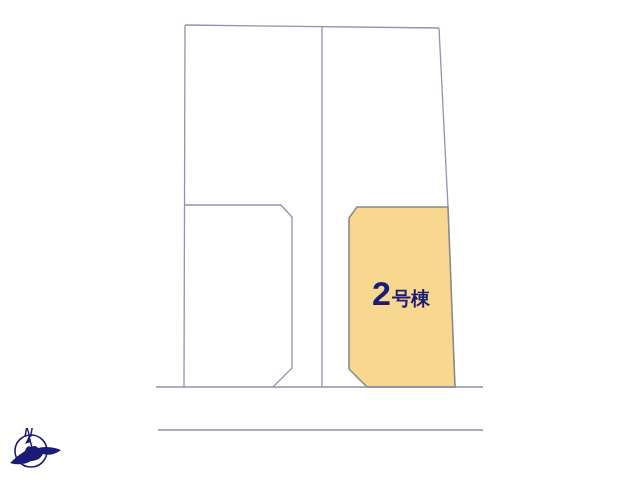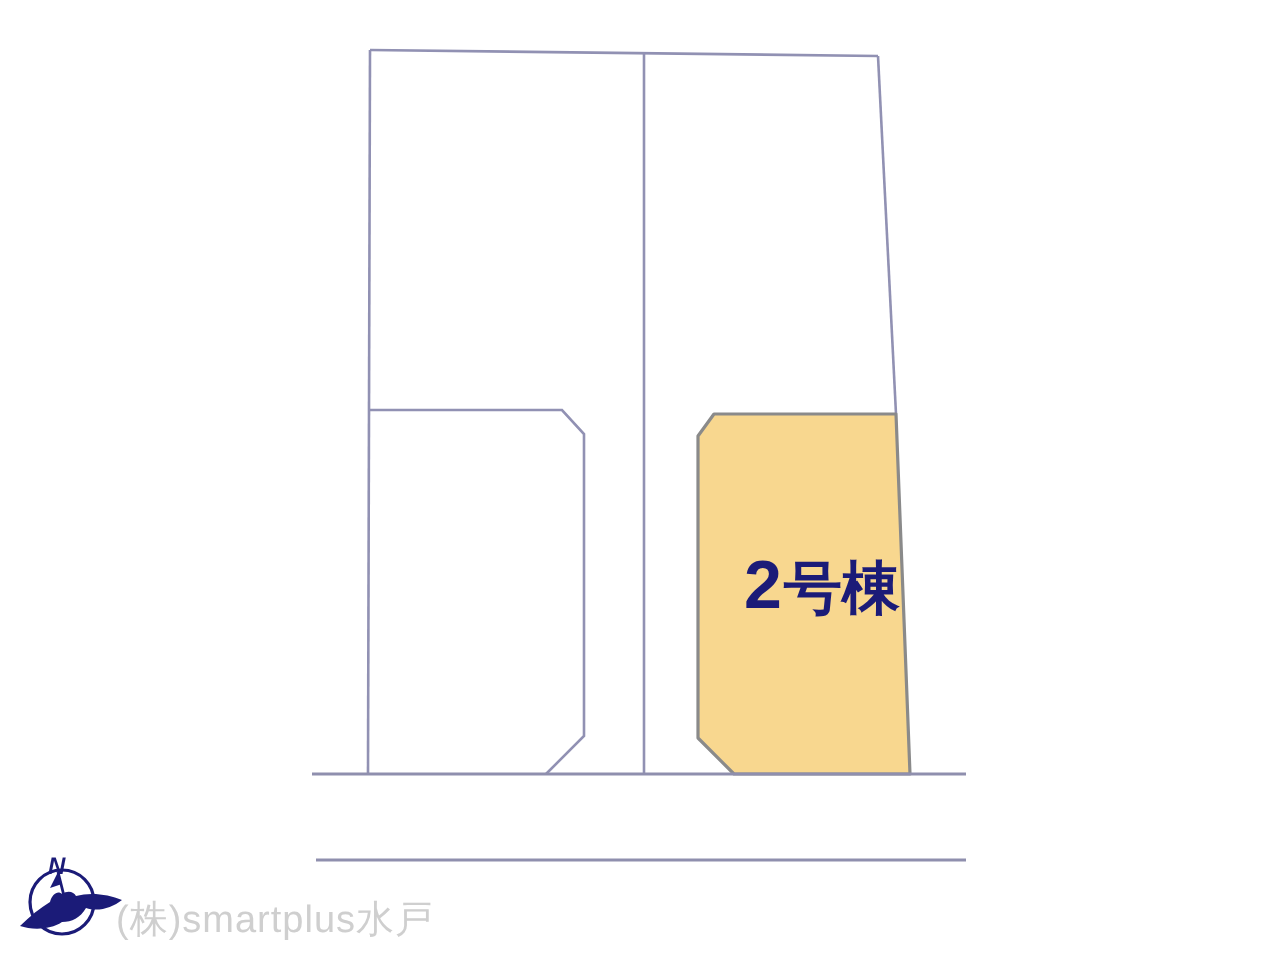--- a/index.html
+++ b/index.html
@@ -19,21 +19,21 @@
     position: absolute;
     left: 372px;
     top: 276px;
     display: flex;
     align-items: baseline;
     color: #1b1b78;
     font-weight: 600;
     white-space: nowrap;
   }
   .parcel-label .num { font-size: 34px; line-height: 34px; letter-spacing: 1px; }
-  .parcel-label .suffix { font-size: 29px; line-height: 23px; }
+  .parcel-label .suffix { font-size: 19px; line-height: 23px; }
   .watermark {
     position: absolute;
     left: 58px;
     top: 447px;
     font-size: 19px;
     color: #cfcfcf;
     letter-spacing: 0.5px;
     white-space: nowrap;
   }
   .compass { position: absolute; left: 9px; top: 425px; width: 54px; height: 50px; }
@@ -74,15 +74,14 @@
   </div>
 
   <svg class="compass" viewBox="0 0 54 50">
     <circle class="ring" cx="22" cy="26" r="16"></circle>
     <path class="needle" d="M25,31 L20,11"></path>
     <polygon class="flag" points="20,11 16,19 22,17"></polygon>
     <text class="north-label" x="15" y="12">N</text>
     <path class="bird" d="M1,38 C6,33 11,29 16,26 C17,22 20,20 22,22 C25,20 28,21 29,23 C36,21 45,22 52,25 C47,29 40,31 34,29 C31,34 27,36 22,36 C16,40 7,40 1,38 Z"></path>
   </svg>
 
-  <div class="watermark">(株)smartplus水戸</div>
 
 </div>
 
 </body></html>

